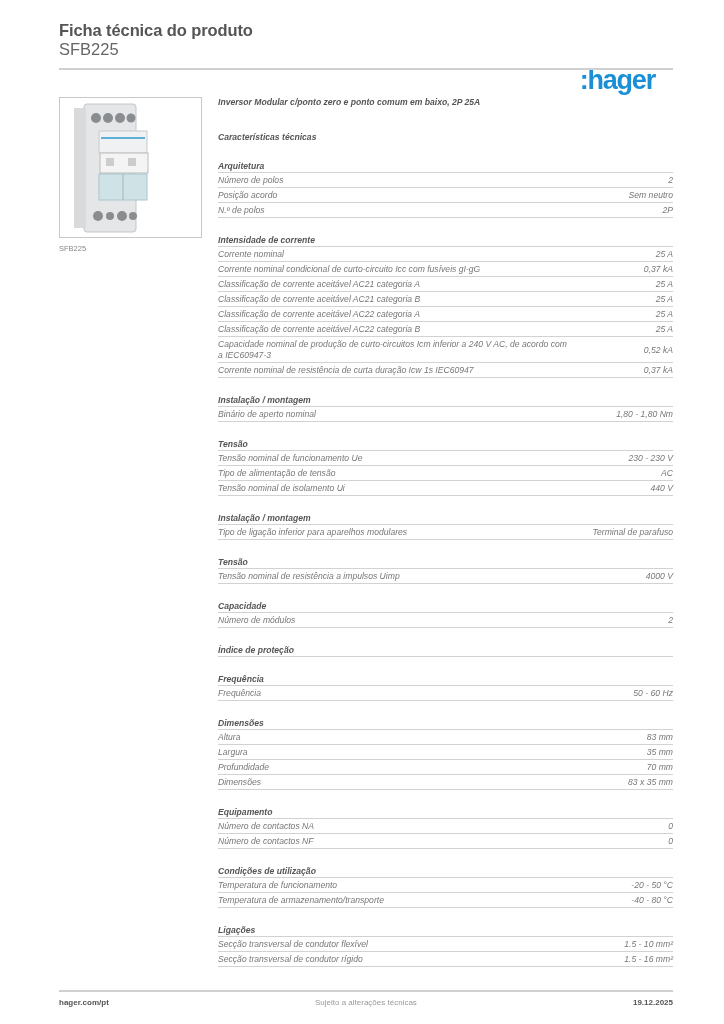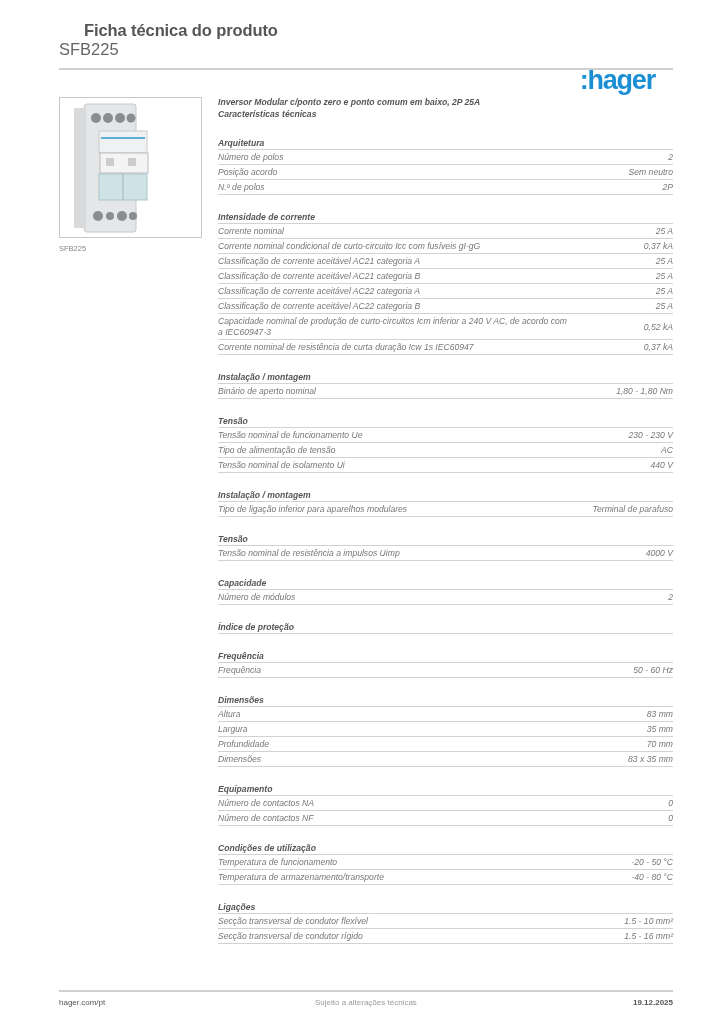--- a/index.html
+++ b/index.html
@@ -1,42 +1,42 @@
 <!DOCTYPE html>
 <html><head>
 <meta charset="utf-8">
 <style>
   * { box-sizing: border-box; margin: 0; padding: 0; }
   html, body { width: 724px; height: 1024px; background: #ffffff; }
   body { position: relative; font-family: "Liberation Sans", sans-serif; color: #555; overflow: hidden; }
 
   .header { position: absolute; left: 59px; top: 20px; width: 614px; }
-  .doc-title { font-size: 16.5px; font-weight: bold; color: #555; line-height: 20px; letter-spacing: -0.1px; margin-left: 25px; }
+  .doc-title { font-size: 16.5px; font-weight: bold; color: #555; line-height: 20px; letter-spacing: -0.1px; }
   .doc-subtitle { font-size: 16.5px; color: #666; line-height: 19px; }
   .logo { position: absolute; right: 18px; top: -2px; font-size: 27px; font-weight: bold; color: #1b8fd6; letter-spacing: -1.2px; font-family: "Liberation Sans", sans-serif; margin-top: 47px; }
   .header-rule { position: absolute; left: 59px; top: 68px; width: 614px; height: 2px; background: #d0d0d0; }
 
   .product-image { position: absolute; left: 59px; top: 97px; width: 143px; height: 141px; border: 1px solid #c8c8c8; background: #fff; }
   .product-caption { position: absolute; left: 59px; top: 244px; font-size: 7.5px; color: #888; }
 
   .content { position: absolute; left: 218px; top: 96px; width: 455px; font-style: italic; }
   .product-desc { font-size: 8.6px; font-weight: bold; color: #555; height: 12px; line-height: 12px; }
-  .section-heading { font-size: 8.6px; font-weight: bold; color: #555; height: 12px; line-height: 12px; }
+  .section-heading { margin-top: 23px; font-size: 8.6px; font-weight: bold; color: #555; height: 12px; line-height: 12px; }
 
   .group { margin-top: 8px; }
   .group:first-of-type { margin-top: 16px; }
   .group-title { font-size: 8.6px; font-weight: bold; color: #555; line-height: 12px; height: 14px; border-bottom: 1.5px solid #d2d2d2; padding-top: 1px; }
   .row { display: flex; justify-content: space-between; align-items: center; border-bottom: 1.5px solid #d2d2d2; font-size: 8.6px; color: #777; line-height: 11px; min-height: 14.8px; padding-top: 2px; padding-bottom: 1px; }
   .row .lbl { max-width: 355px; }
   .row .val { text-align: right; white-space: nowrap; }
   .gap-after { height: 7px; }
 
   .footer-rule { position: absolute; left: 59px; top: 990px; width: 614px; height: 1.5px; background: #d0d0d0; }
   .footer { position: absolute; left: 59px; top: 998px; width: 614px; font-size: 8px; display: flex; justify-content: space-between; }
-  .footer .site { font-weight: normal; color: #555; }
+  .footer .site { font-weight: bold; color: #555; }
   .footer .note { color: #999; position: absolute; left: 256px; }
   .footer .date { font-weight: bold; color: #555; }
 </style>
 </head>
 <body>
 
 <div class="header">
   <div class="doc-title">Ficha técnica do produto</div>
   <div class="doc-subtitle">SFB225</div>
   <div class="logo">:hager</div>

